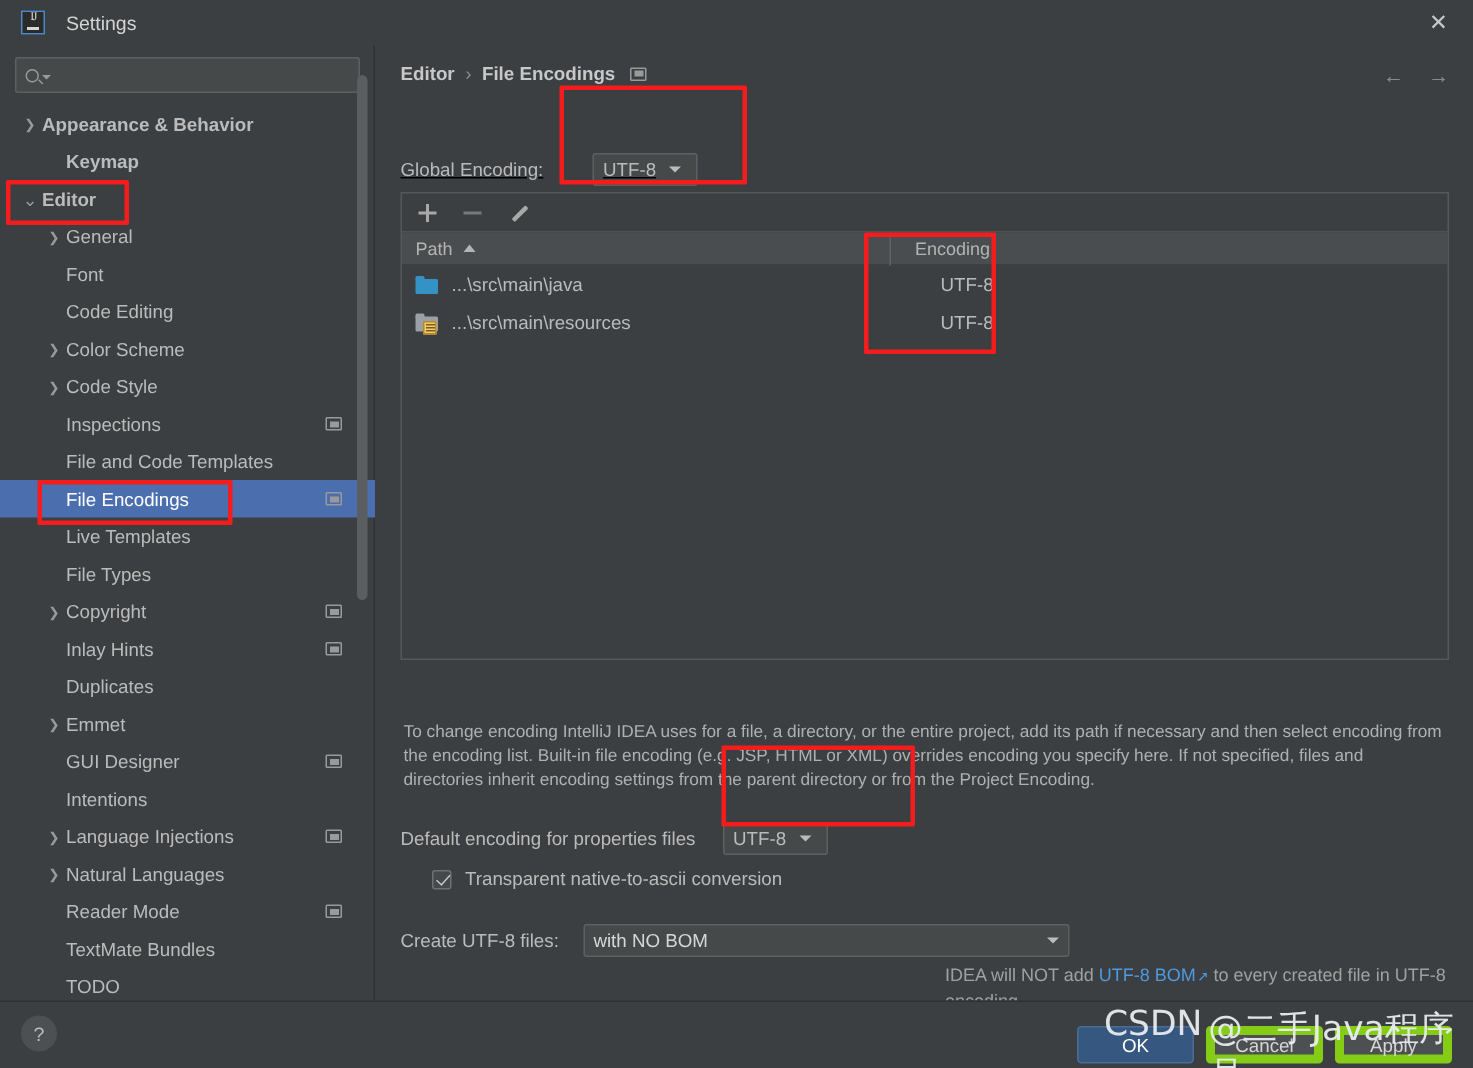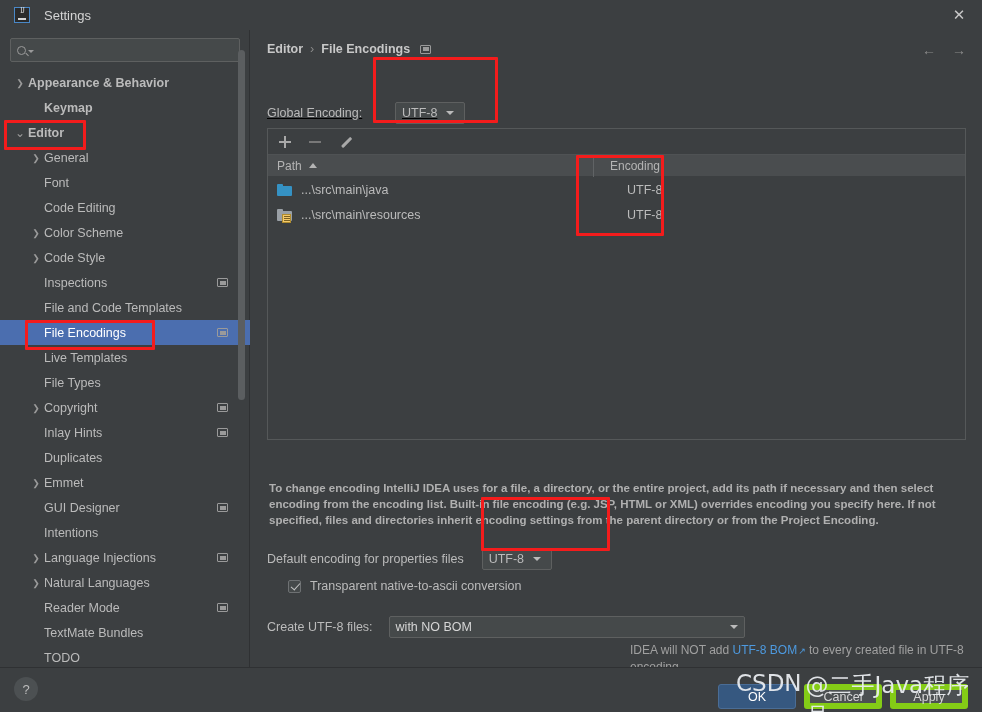--- a/index.html
+++ b/index.html
@@ -213,21 +213,21 @@
     background: #f4c96a; border: 1px solid #b08c2e;
   }
   .folder .sheet::after {
     content: ""; position: absolute; left: 1px; top: 1.5px;
     width: 6px; height: 1px; background: #7a6020;
     box-shadow: 0 2px 0 #7a6020, 0 4px 0 #7a6020;
   }
 
   .desc {
     position: absolute; left: 18px; top: 450px; width: 696px;
-    font-size: 11.5px; color: #b0b0b0; line-height: 16px; font-weight: bold;
+    font-size: 11.5px; color: #b0b0b0; line-height: 16px;
   }
 
   .checkbox {
     width: 13px; height: 13px; background: #45494a;
     border: 1px solid #6e7173; border-radius: 2px; position: relative;
     flex: none; cursor: pointer;
   }
   .checkbox.checked::after {
     content: ""; position: absolute; left: 3.5px; top: 0.5px;
     width: 4px; height: 8px; border: solid #c4c4c4;
@@ -484,21 +484,21 @@
       </span>
     </div>
 
     <div class="row" style="left:37px; top:549px;">
       <span class="checkbox checked"></span>
       <span class="lbl-static" style="margin-left:9px;">Transparent native-to-ascii conversion</span>
     </div>
 
     <div class="row" style="left:16px; top:586px;">
       <span class="lbl-static">Create UTF-8 files:</span>
-      <span class="combo-wide" style="margin-left:16px; width:356px;">
+      <span class="combo-wide" style="margin-left:16px; width:324px;">
         <span>with NO BOM</span>
         <span class="cap" style="width:0;height:0;border-left:4px solid transparent;border-right:4px solid transparent;border-top:4px solid #bbbbbb;"></span>
       </span>
     </div>
 
     <div class="hint">
       <span>IDEA will NOT add </span><a href="#">UTF-8 BOM</a><span class="ext-arrow">↗</span><span> to every created file in UTF-8 encoding</span>
     </div>
 
   </div>

